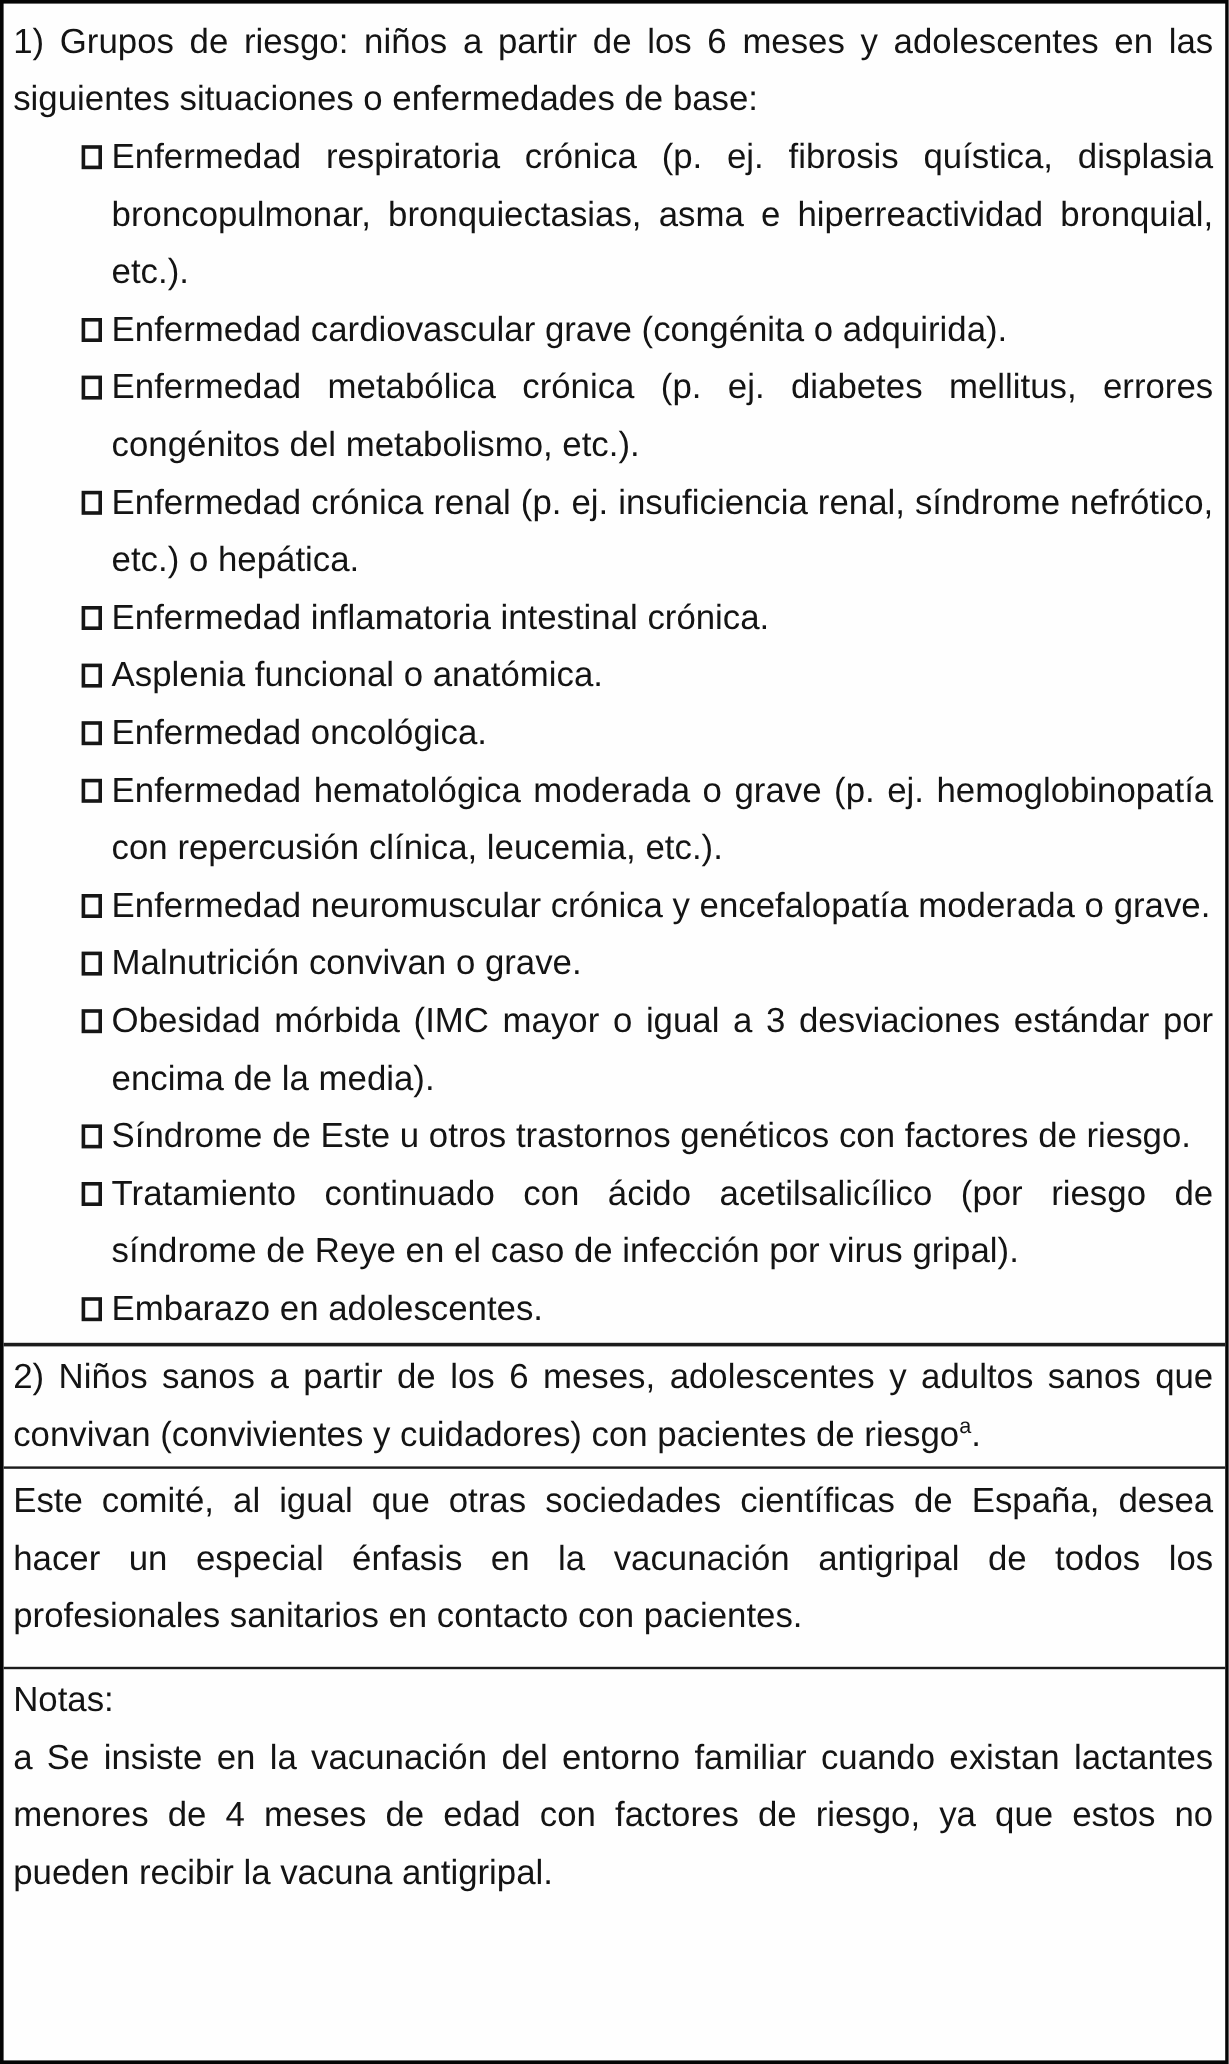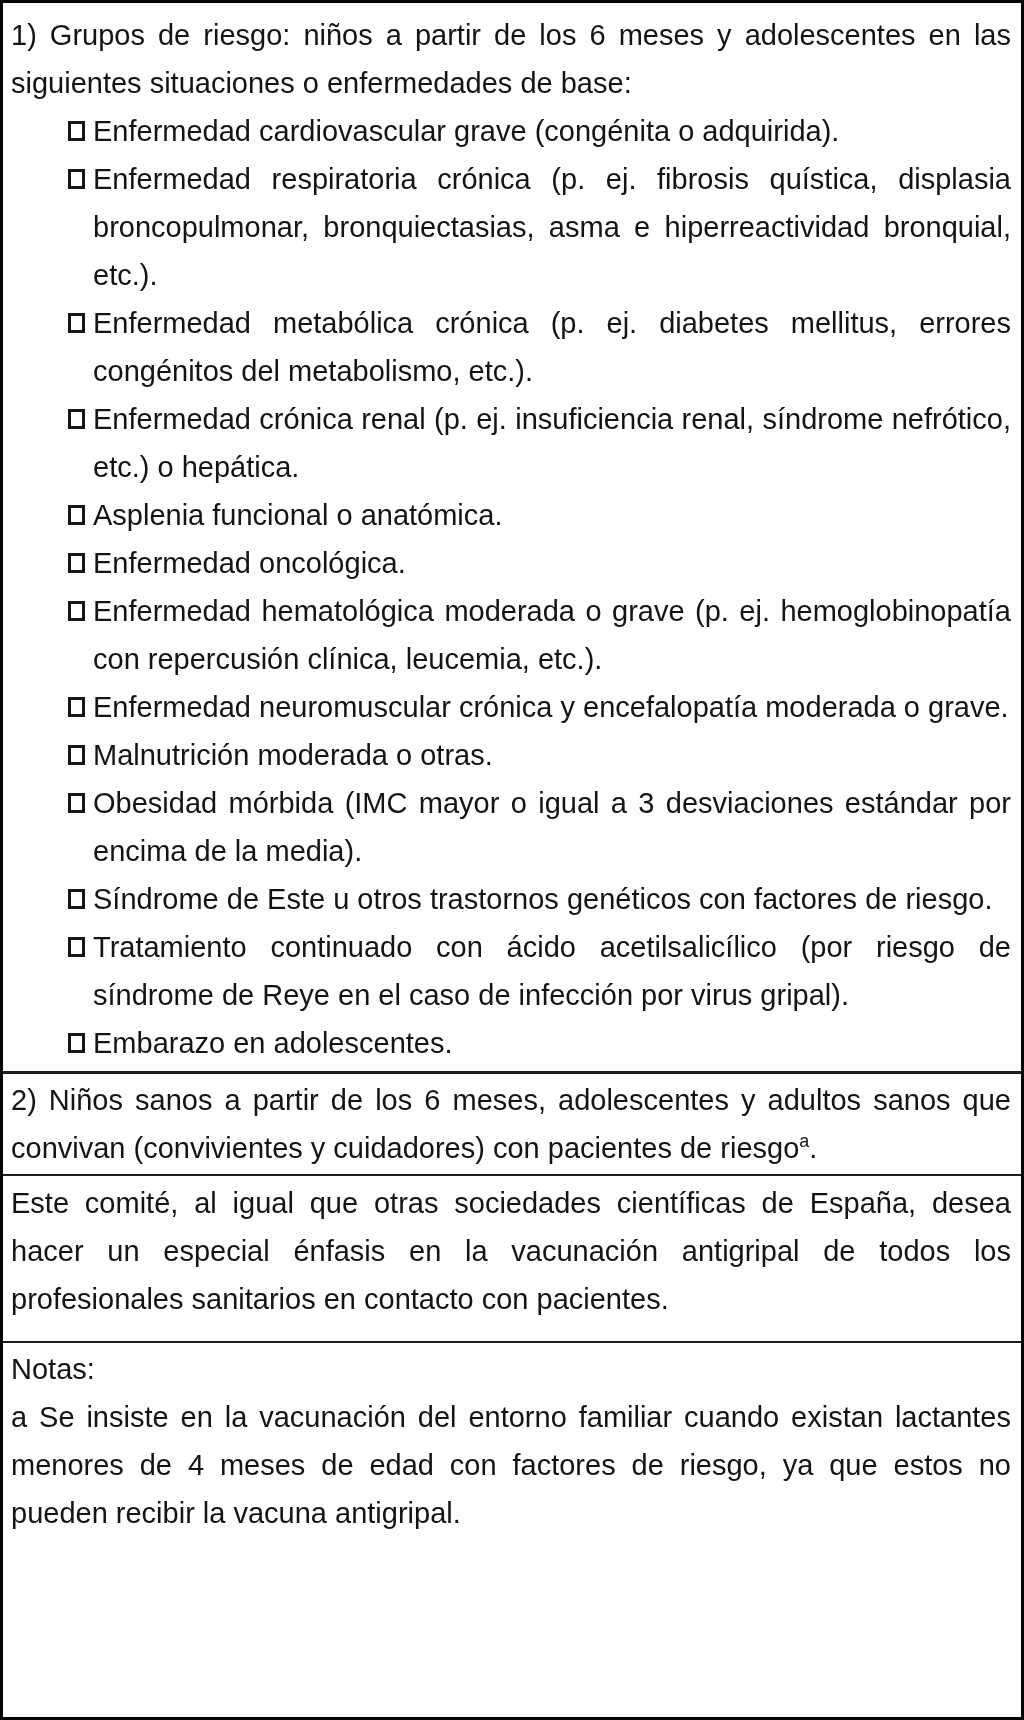--- a/index.html
+++ b/index.html
@@ -76,29 +76,30 @@
 </style>
 </head>
 <body>
 
 <div class="page">
   <div class="risk-table">
 
     <div class="section sec-risk-groups">
       <p>1) Grupos de riesgo: niños a partir de los 6 meses y adolescentes en las siguientes situaciones o enfermedades de base:</p>
       <ul class="bullet-list">
+        <li class="bullet-item"><span class="sq-bullet"></span><span>Enfermedad respiratoria crónica (p. ej. fibrosis quística, displasia broncopulmonar, bronquiectasias, asma e hiperreactividad bronquial, etc.).</span></li>
         <li class="bullet-item"><span class="sq-bullet"></span><span>Enfermedad cardiovascular grave (congénita o adquirida).</span></li>
-        <li class="bullet-item"><span class="sq-bullet"></span><span>Enfermedad respiratoria crónica (p. ej. fibrosis quística, displasia broncopulmonar, bronquiectasias, asma e hiperreactividad bronquial, etc.).</span></li>
         <li class="bullet-item"><span class="sq-bullet"></span><span>Enfermedad metabólica crónica (p. ej. diabetes mellitus, errores congénitos del metabolismo, etc.).</span></li>
         <li class="bullet-item"><span class="sq-bullet"></span><span>Enfermedad crónica renal (p. ej. insuficiencia renal, síndrome nefrótico, etc.) o hepática.</span></li>
+        <li class="bullet-item"><span class="sq-bullet"></span><span>Enfermedad inflamatoria intestinal crónica.</span></li>
         <li class="bullet-item"><span class="sq-bullet"></span><span>Asplenia funcional o anatómica.</span></li>
         <li class="bullet-item"><span class="sq-bullet"></span><span>Enfermedad oncológica.</span></li>
         <li class="bullet-item"><span class="sq-bullet"></span><span>Enfermedad hematológica moderada o grave (p. ej. hemoglobinopatía con repercusión clínica, leucemia, etc.).</span></li>
         <li class="bullet-item"><span class="sq-bullet"></span><span>Enfermedad neuromuscular crónica y encefalopatía moderada o grave.</span></li>
-        <li class="bullet-item"><span class="sq-bullet"></span><span>Malnutrición moderada o otras.</span></li>
+        <li class="bullet-item"><span class="sq-bullet"></span><span>Malnutrición convivan o grave.</span></li>
         <li class="bullet-item"><span class="sq-bullet"></span><span>Obesidad mórbida (IMC mayor o igual a 3 desviaciones estándar por encima de la media).</span></li>
         <li class="bullet-item"><span class="sq-bullet"></span><span>Síndrome de Este u otros trastornos genéticos con factores de riesgo.</span></li>
         <li class="bullet-item"><span class="sq-bullet"></span><span>Tratamiento continuado con ácido acetilsalicílico (por riesgo de síndrome de Reye en el caso de infección por virus gripal).</span></li>
         <li class="bullet-item"><span class="sq-bullet"></span><span>Embarazo en adolescentes.</span></li>
       </ul>
     </div>
 
     <div class="section sec-healthy">
       <p><span>2) Niños sanos a partir de los 6 meses, adolescentes y adultos sanos que convivan (convivientes y cuidadores) con pacientes de riesgo</span><sup class="fn-marker">a</sup><span>.</span></p>
     </div>

